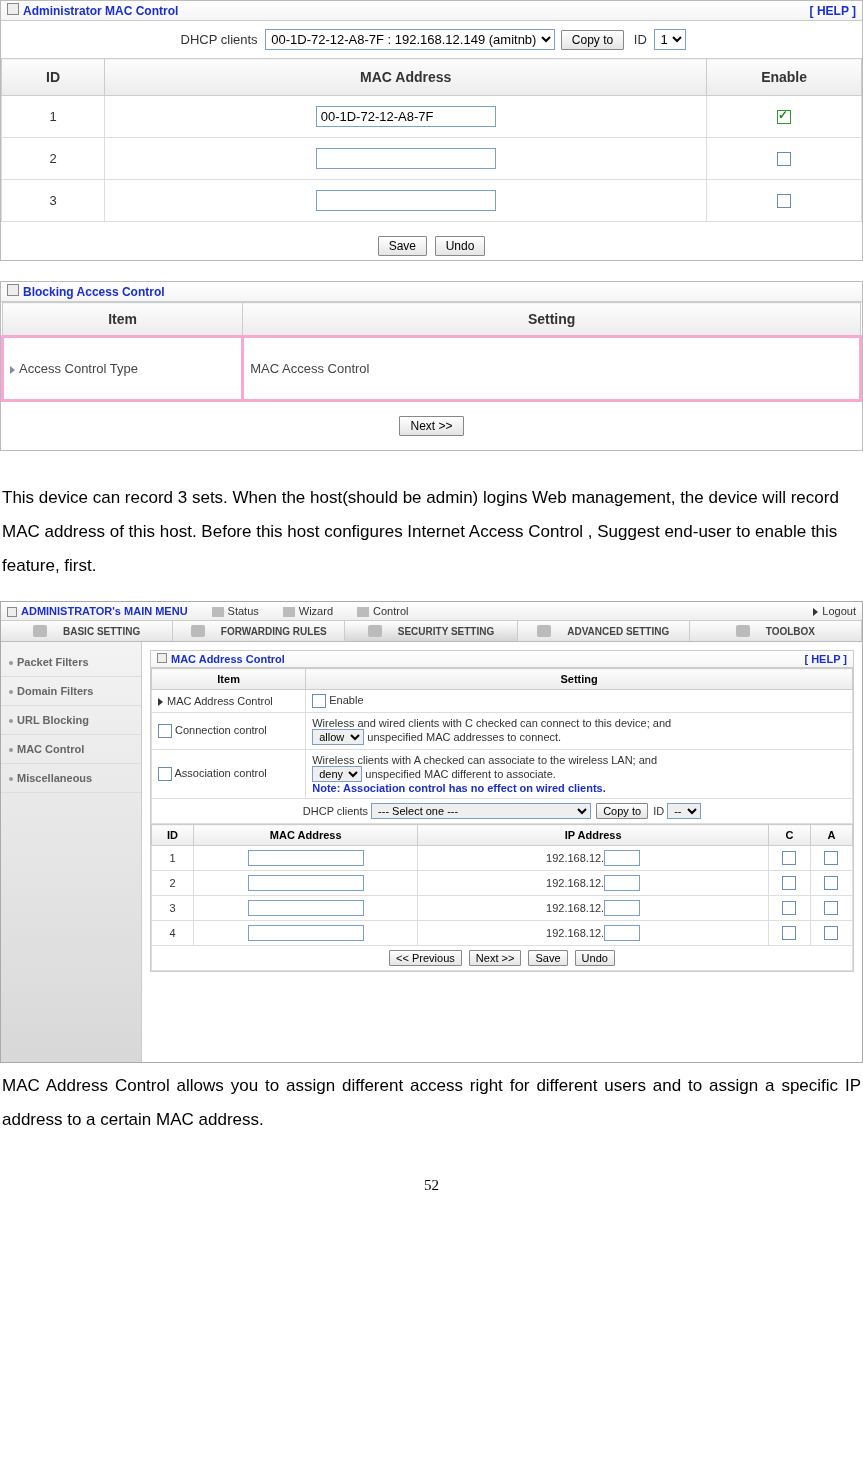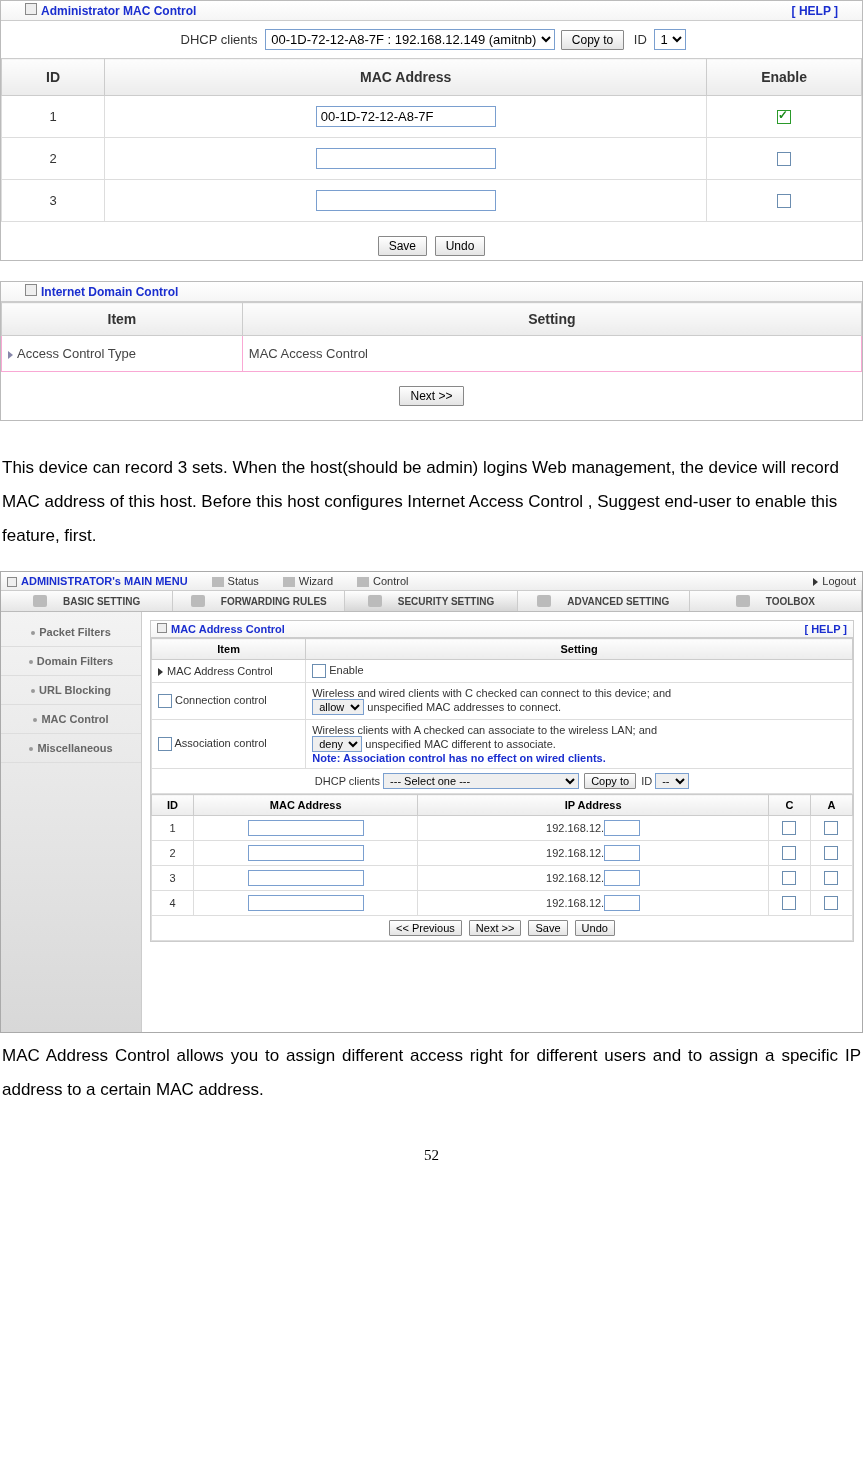--- a/index.html
+++ b/index.html
@@ -12,21 +12,21 @@
     font-size: 13px;
   }
   .panel1, .panel2, .panel3 {
     border: 1px solid #bbb;
   }
   .section-header {
     background: linear-gradient(#fff, #f5f5f5);
     display: flex;
     justify-content: space-between;
     align-items: center;
-    padding: 2px 24px;
+    padding: 2px 6px;
     border-bottom: 1px solid #ccc;
     font-size: 12px;
   }
   .section-header .title {
     color: #1a2ecf;
     font-weight: bold;
   }
   .section-header .help {
     color: #1a2ecf;
     font-weight: bold;
@@ -126,22 +126,22 @@
   }
   table.iac th {
     background: linear-gradient(#fdfdfd, #ececec);
     font-weight: bold;
     color: #333;
     font-size: 14px;
     padding: 8px 4px;
     border: 1px solid #ccc;
   }
   table.iac td {
-    padding: 10px 6px;
-    border: 1px solid #f9a8d4;
+    padding: 23px 6px;
+    border: 3px solid #f9a8d4;
     font-size: 13px;
     color: #444;
   }
   .arrow {
     display: inline-block;
     width: 0;
     height: 0;
     border-top: 4px solid transparent;
     border-bottom: 4px solid transparent;
     border-left: 5px solid #88a;
@@ -216,21 +216,20 @@
   }
   .main-row {
     display: flex;
     min-height: 420px;
   }
   .sidebar {
     width: 140px;
     background: linear-gradient(to bottom, #f3f3f3, #d8d8d8);
     border-right: 1px solid #ccc;
     padding-top: 6px;
-    text-align: center;
   }
   .sidebar .sitem {
     padding: 8px 8px;
     border-bottom: 1px solid #ddd;
     color: #666;
     font-weight: bold;
     font-size: 11px;
   }
   .sidebar .sitem .bullet {
     display:inline-block;
@@ -382,21 +381,21 @@
   <div class="save-undo-row">
     <button class="std-btn">Save</button>
     <button class="std-btn">Undo</button>
   </div>
 </div>
 
 <div class="sep"></div>
 
 <div class="panel2">
   <div class="section-header">
-    <span><span class="sq-icon"></span><span class="title">Internet Domain Control</span></span>
+    <span><span class="sq-icon"></span><span class="title">Blocking Access Control</span></span>
     <span></span>
   </div>
   <table class="grid iac">
     <tbody>
         <tr>
       <th style="width:28%">Item</th>
       <th>Setting</th>
     </tr>
     <tr>
       <td style="text-align:left"><span class="arrow"></span><span>Access Control Type</span></td>
@@ -480,21 +479,21 @@
             <td>
               <span>Wireless clients with A checked can associate to the wireless LAN; and</span><br>
               <select class="mini"><option>deny</option></select>
               <span>unspecified MAC different to associate.</span><br>
               <span class="note">Note: Association control has no effect on wired clients.</span>
             </td>
           </tr>
           <tr>
             <td colspan="2" style="text-align:center">
               <span>DHCP clients</span>
-              <select class="mini" style="width:196px"><option>--- Select one ---</option></select>
+              <select class="mini" style="width:220px"><option>--- Select one ---</option></select>
               <button class="std-btn" style="font-size:11px;padding:1px 6px">Copy to</button>
               <span>ID</span>
               <select class="mini"><option>--</option></select>
             </td>
           </tr>
         </tbody>
           </table>
         <table class="inner-grid">
           <tbody>
               <tr>

